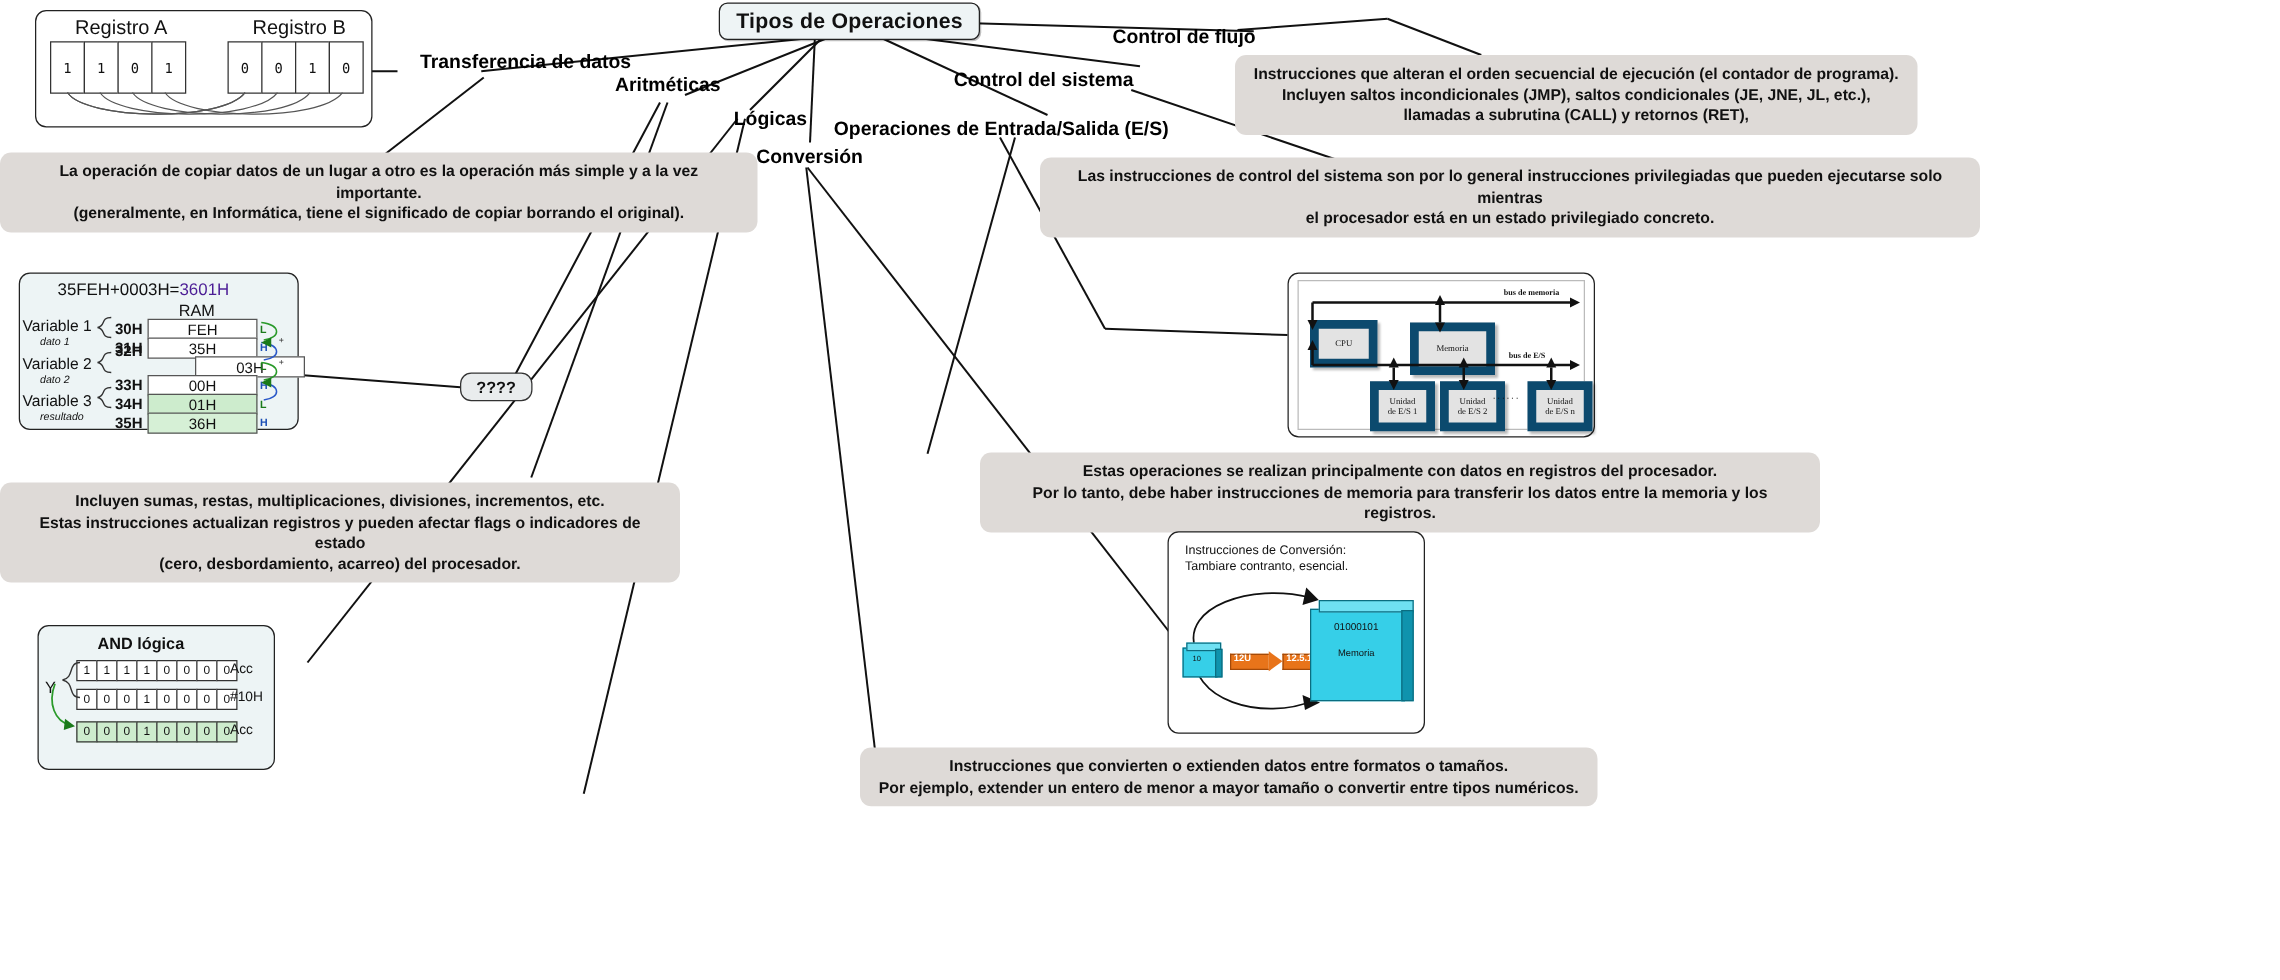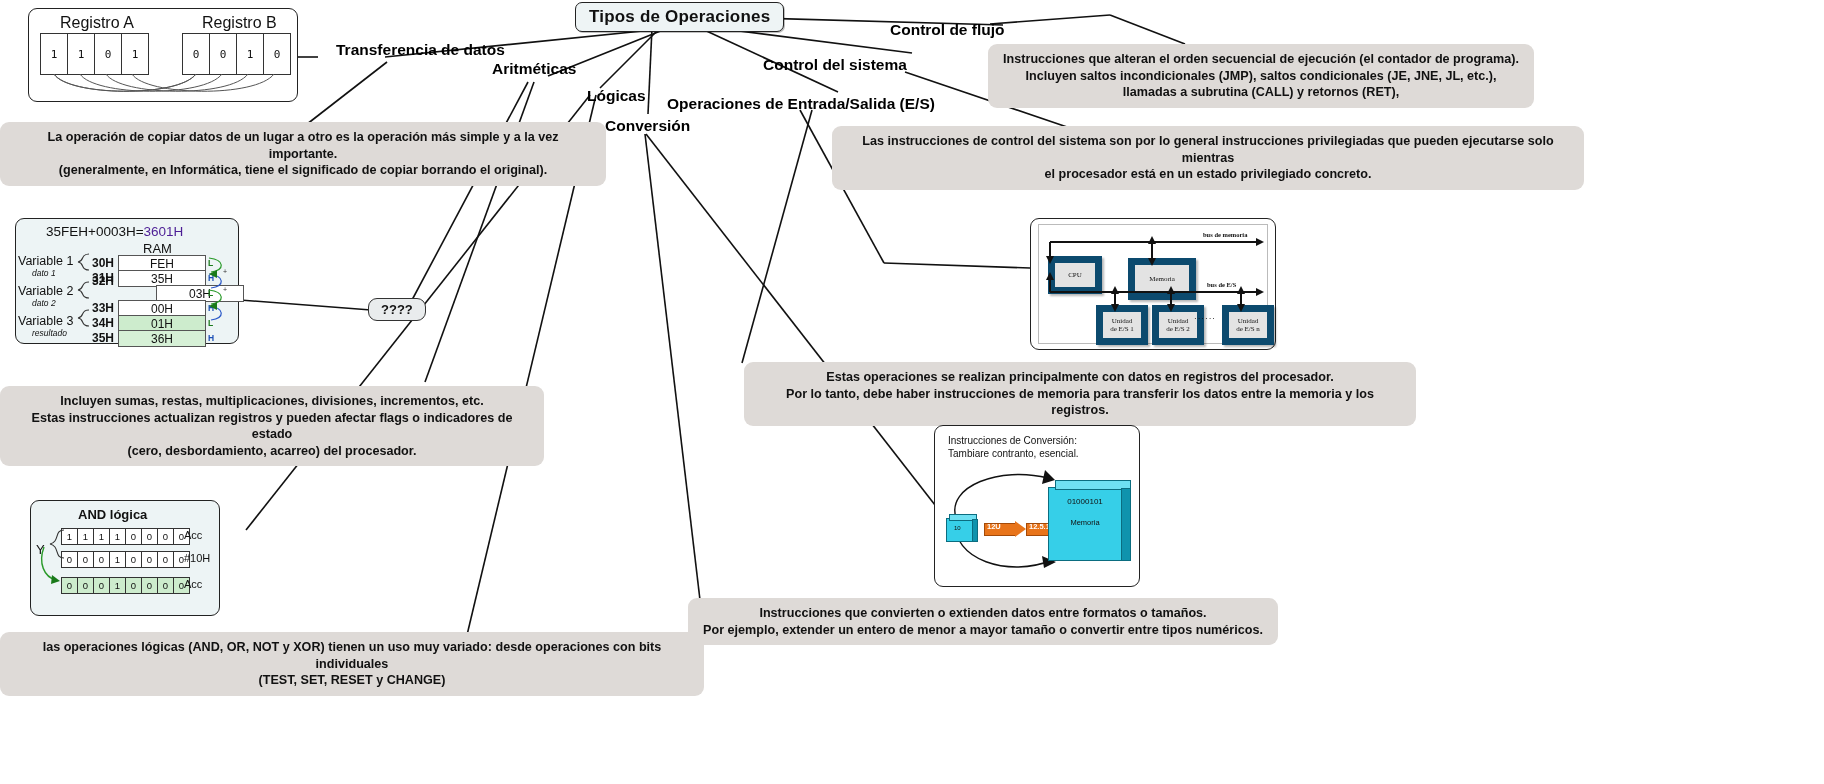--- a/index.html
+++ b/index.html
@@ -142,25 +142,24 @@
   <div class="branch" style="left:570px;top:87px;margin-left:17px;">Lógicas</div>
   <div class="branch" style="left:605px;top:117px;">Conversión</div>
   <div class="branch" style="left:667px;top:95px;">Operaciones de Entrada/Salida (E/S)</div>
   <div class="branch" style="left:763px;top:56px;">Control del sistema</div>
   <div class="branch" style="left:890px;top:21px;">Control de flujo</div>
 
   <div class="note" style="left:0px;top:122px;width:582px;">La operación de copiar datos de un lugar a otro es la operación más simple y a la vez importante.<br>(generalmente, en Informática, tiene el significado de copiar borrando el original).</div>
 
   <div class="note" style="left:0px;top:386px;width:520px;">Incluyen sumas, restas, multiplicaciones, divisiones, incrementos, etc.<br>Estas instrucciones actualizan registros y pueden afectar flags o indicadores de estado<br>(cero, desbordamiento, acarreo) del procesador.</div>
 
-  <div class="note" style="left:0px;top:632px;width:680px;">las operaciones lógicas (AND, OR, NOT y XOR) tienen un uso muy variado: desde operaciones con bits individuales<br>(TEST, SET, RESET y CHANGE)</div>
 
   <div class="note" style="left:688px;top:598px;width:566px;">Instrucciones que convierten o extienden datos entre formatos o tamaños.<br>Por ejemplo, extender un entero de menor a mayor tamaño o convertir entre tipos numéricos.</div>
 
-  <div class="note" style="left:744px;top:362px;width:648px;">Estas operaciones se realizan principalmente con datos en registros del procesador.<br>Por lo tanto, debe haber instrucciones de memoria para transferir los datos entre la memoria y los registros.</div>
+  <div class="note" style="left:784px;top:362px;width:648px;">Estas operaciones se realizan principalmente con datos en registros del procesador.<br>Por lo tanto, debe haber instrucciones de memoria para transferir los datos entre la memoria y los registros.</div>
 
   <div class="note" style="left:832px;top:126px;width:728px;">Las instrucciones de control del sistema son por lo general instrucciones privilegiadas que pueden ejecutarse solo mientras<br>el procesador está en un estado privilegiado concreto.</div>
 
   <div class="note" style="left:988px;top:44px;width:522px;">Instrucciones que alteran el orden secuencial de ejecución (el contador de programa).<br>Incluyen saltos incondicionales (JMP), saltos condicionales (JE, JNE, JL, etc.),<br>llamadas a subrutina (CALL) y retornos (RET),</div>
 
   <div class="qnode" style="left:368px;top:298px;">????</div>
 
   <div class="card" style="left:28px;top:8px;width:268px;height:92px;"></div>
   <div class="reg-title" style="left:60px;top:14px;">Registro A</div>
   <div class="reg-title" style="left:202px;top:14px;">Registro B</div>

